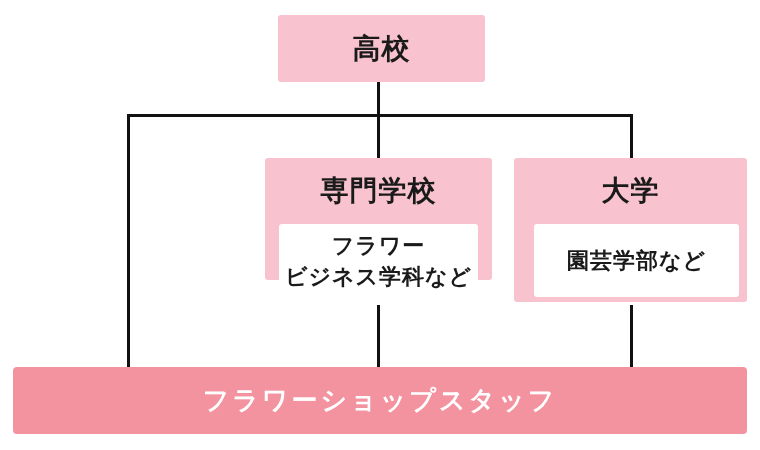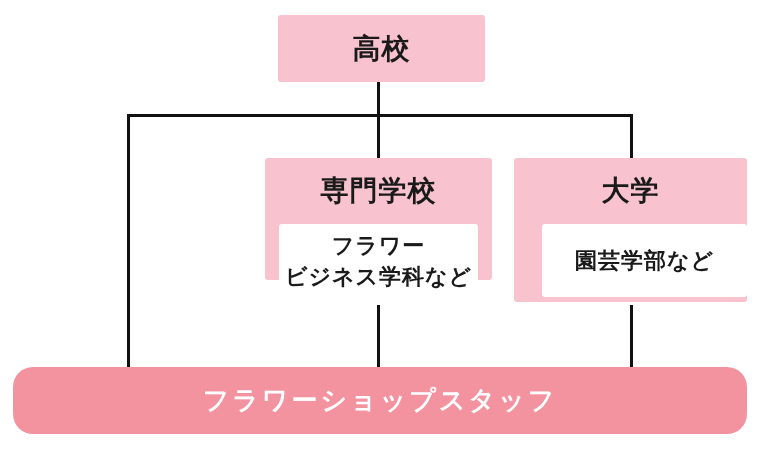--- a/index.html
+++ b/index.html
@@ -50,27 +50,27 @@
   }
   .inner-panel{
     position:absolute;background:var(--inner-white);
     border-radius:3px;
     display:flex;flex-direction:column;align-items:center;justify-content:center;
     text-align:center;
     font-size:22px;font-weight:700;line-height:31px;letter-spacing:1px;
     color:var(--label-black);
   }
   .node-mid  .inner-panel{left:14px;top:66px;width:199px;height:73px;text-align:right;}
-  .node-univ .inner-panel{left:28px;top:66px;width:205px;height:73px;}
+  .node-univ .inner-panel{left:20px;top:66px;width:205px;height:73px;}
   
   .bottom-bar{
     position:absolute;z-index:2;
     left:13px;top:367px;width:734px;height:67px;
     background:var(--bar-pink);
-    border-radius:20px;
+    border-radius:4px;
     display:flex;align-items:center;justify-content:center;
     color:var(--bar-text);
     font-size:26px;font-weight:700;letter-spacing:3px;
   }
 </style>
 </head>
 <body>
 
 <div class="canvas">
 

